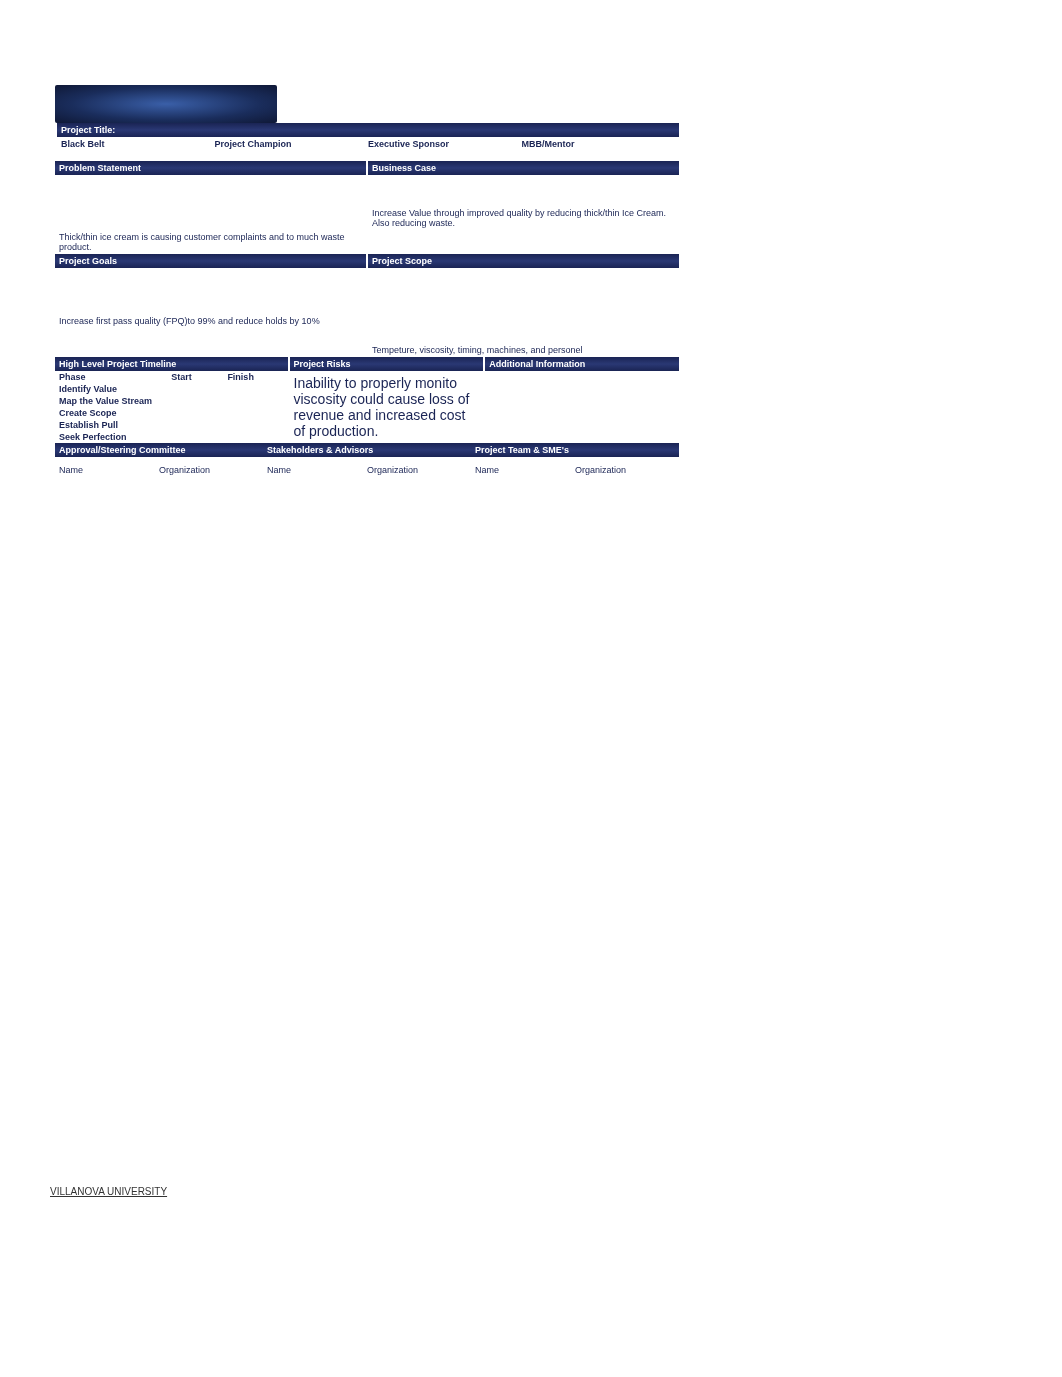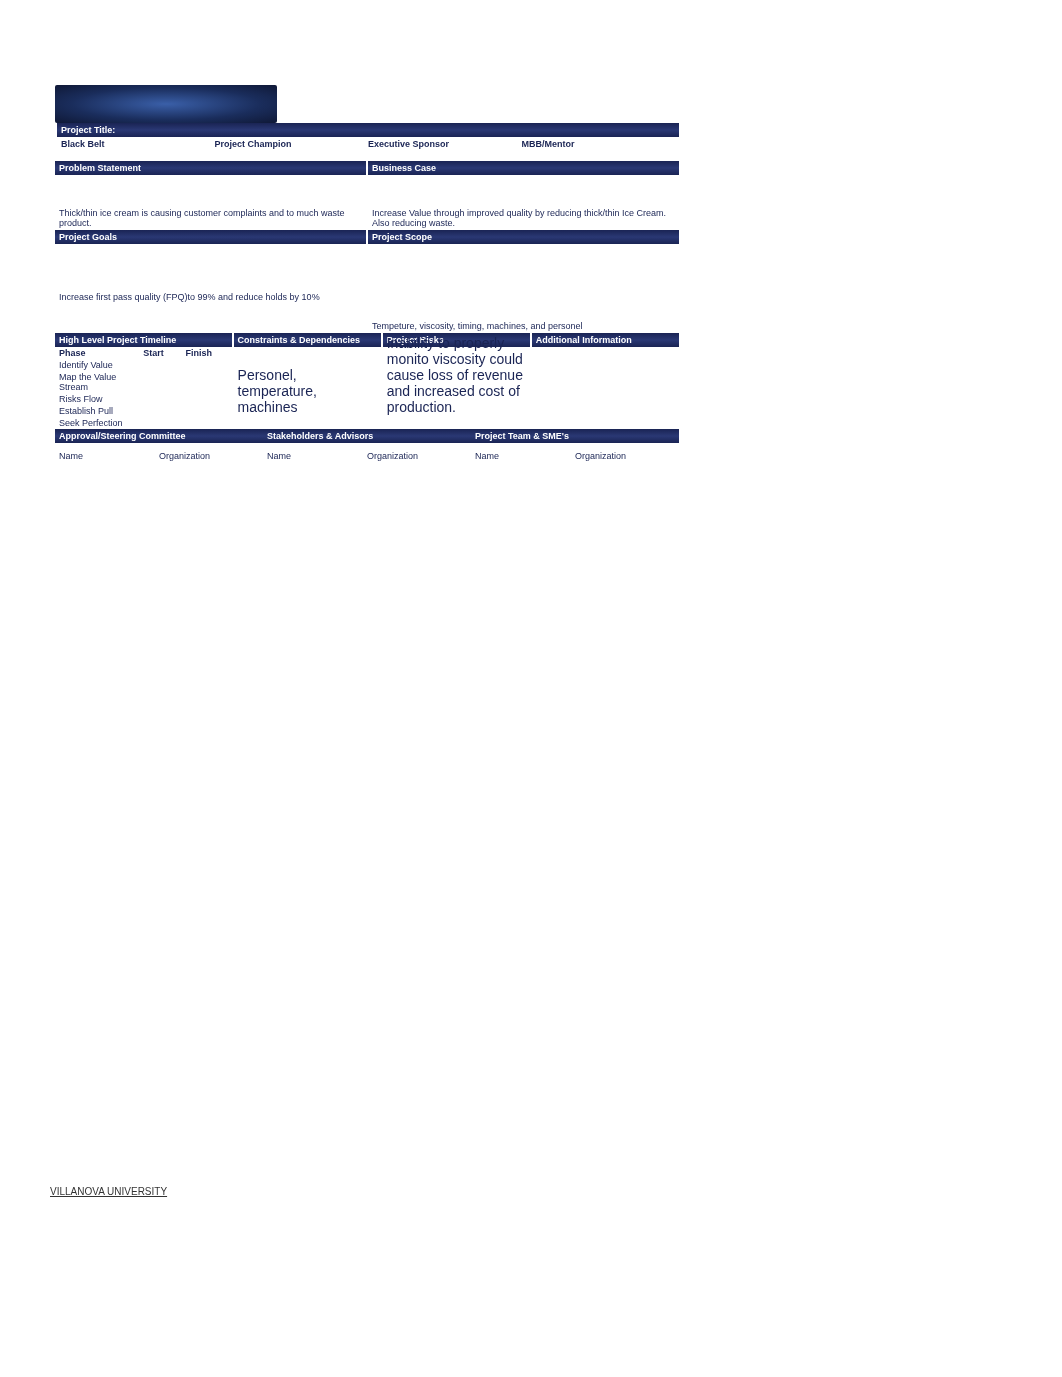--- a/index.html
+++ b/index.html
@@ -84,21 +84,21 @@
       color: #1a2454;
       font-weight: bold;
       font-size: 9px;
       padding: 1px 4px;
     }
     .phase-header > div:nth-child(1) { flex: 2; }
     .phase-header > div:nth-child(2) { flex: 1; }
     .phase-header > div:nth-child(3) { flex: 1; }
     .phase-row {
       color: #1a2454;
-      font-weight: normal;
+      font-weight: bold;
       font-size: 9px;
       padding: 1px 4px;
       display: flex;
     }
     .phase-row > div:nth-child(1) { flex: 2; }
     .phase-row > div:nth-child(2) { flex: 1; }
     .phase-row > div:nth-child(3) { flex: 1; }
     .constraints-box, .risks-box, .additional-box {
       color: #1a2454;
       font-size: 14px;
@@ -155,21 +155,21 @@
         <div>Executive Sponsor</div>
         <div>MBB/Mentor</div>
       </div>
       <div style="height:10px;background:#fff;"></div>
     </div>
   </div>
 
   <div class="two-col">
     <div class="col">
       <div class="section-header">Problem Statement</div>
-      <div class="content-box" style="min-height:55px;">
+      <div class="content-box" style="min-height:55px;margin-top:24px;">
         <div class="content-text">Thick/thin ice cream is causing customer complaints and to much waste product.</div>
       </div>
     </div>
     <div class="col">
       <div class="section-header">Business Case</div>
       <div class="content-box" style="min-height:55px;">
         <div class="content-text">Increase Value through improved quality by reducing thick/thin Ice Cream. Also reducing waste.</div>
       </div>
     </div>
   </div>
@@ -201,40 +201,34 @@
           <div>Identify Value</div>
           <div></div>
           <div></div>
         </div>
       <div class="phase-row">
           <div>Map the Value Stream</div>
           <div></div>
           <div></div>
         </div>
       <div class="phase-row">
-          <div>Risks Flow</div>
+          <div>Create Scope</div>
           <div></div>
           <div></div>
         </div>
       <div class="phase-row">
           <div>Establish Pull</div>
           <div></div>
           <div></div>
         </div>
       <div class="phase-row">
           <div>Seek Perfection</div>
           <div></div>
           <div></div>
         </div>
-    </div>
-    <div class="timeline-col">
-      <div class="section-header">Constraints &amp; Dependencies</div>
-      <div class="constraints-box">
-        <div class="content-text">Personel, temperature, machines</div>
-      </div>
     </div>
     <div class="timeline-col">
       <div class="section-header">Project Risks</div>
       <div class="risks-box">
         <div class="content-text">Inability to properly monito viscosity could cause loss of revenue and increased cost of production.</div>
       </div>
     </div>
     <div class="timeline-col">
       <div class="section-header">Additional Information</div>
       <div class="additional-box"></div>

